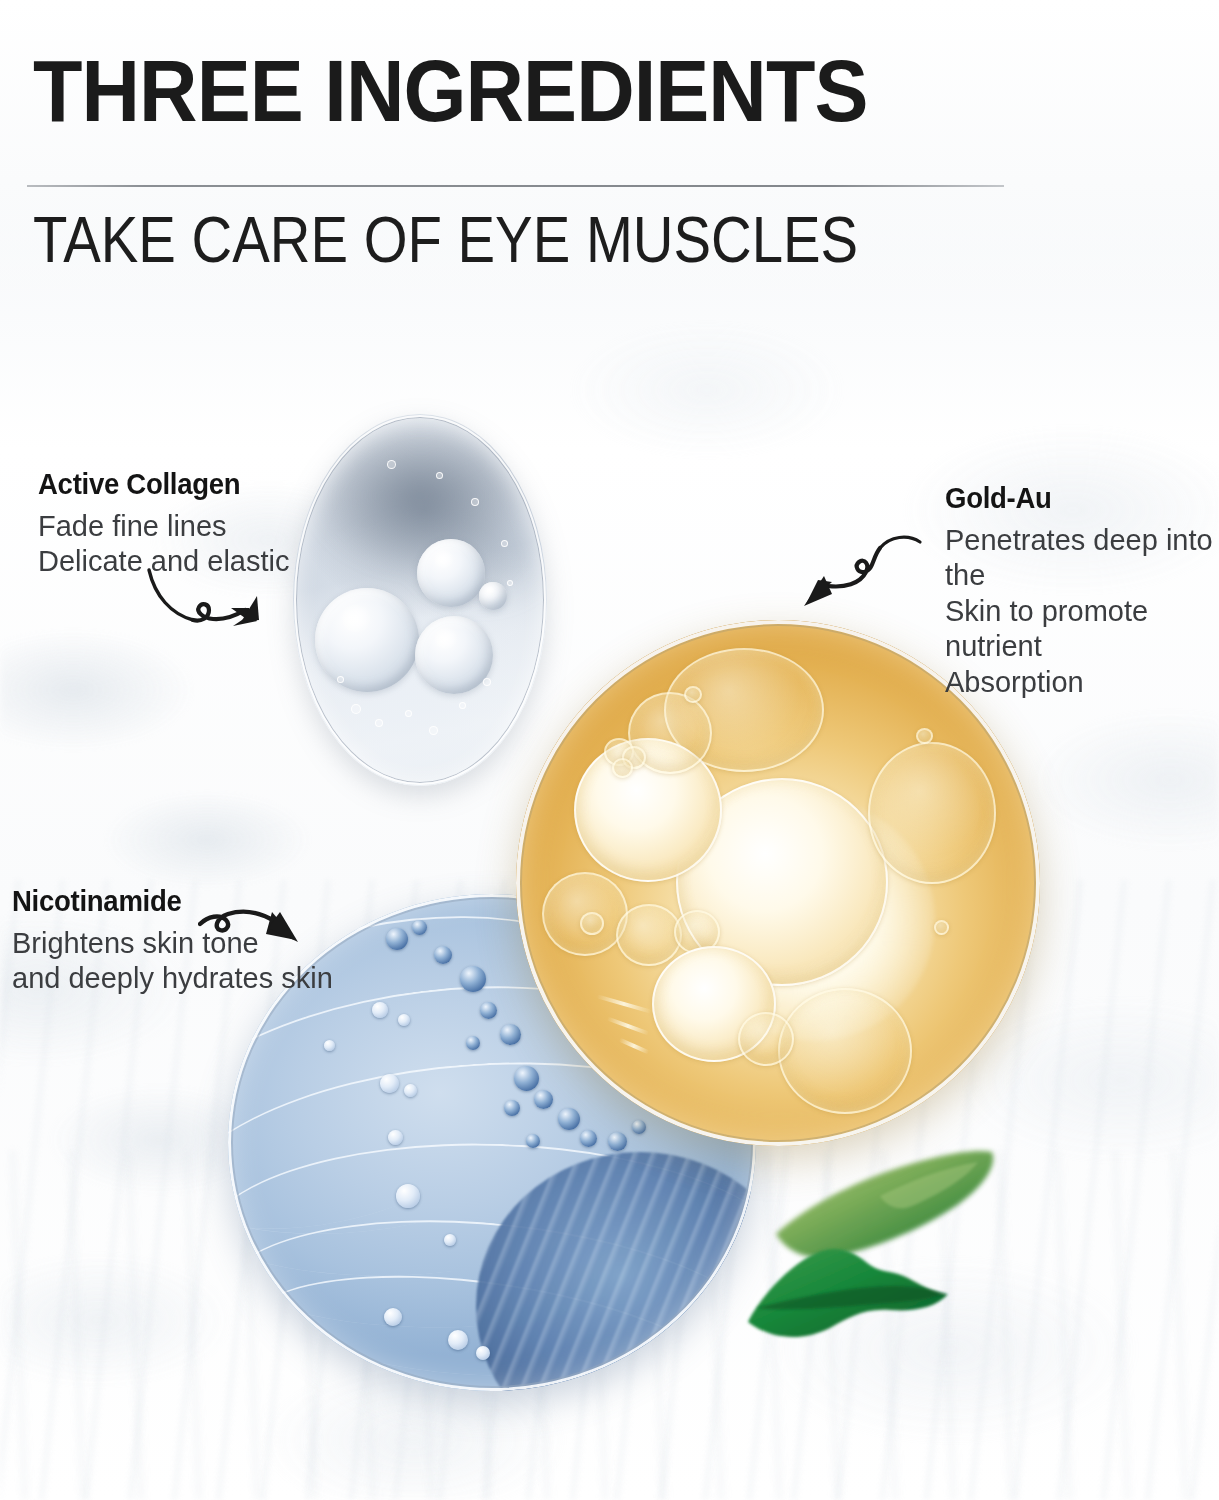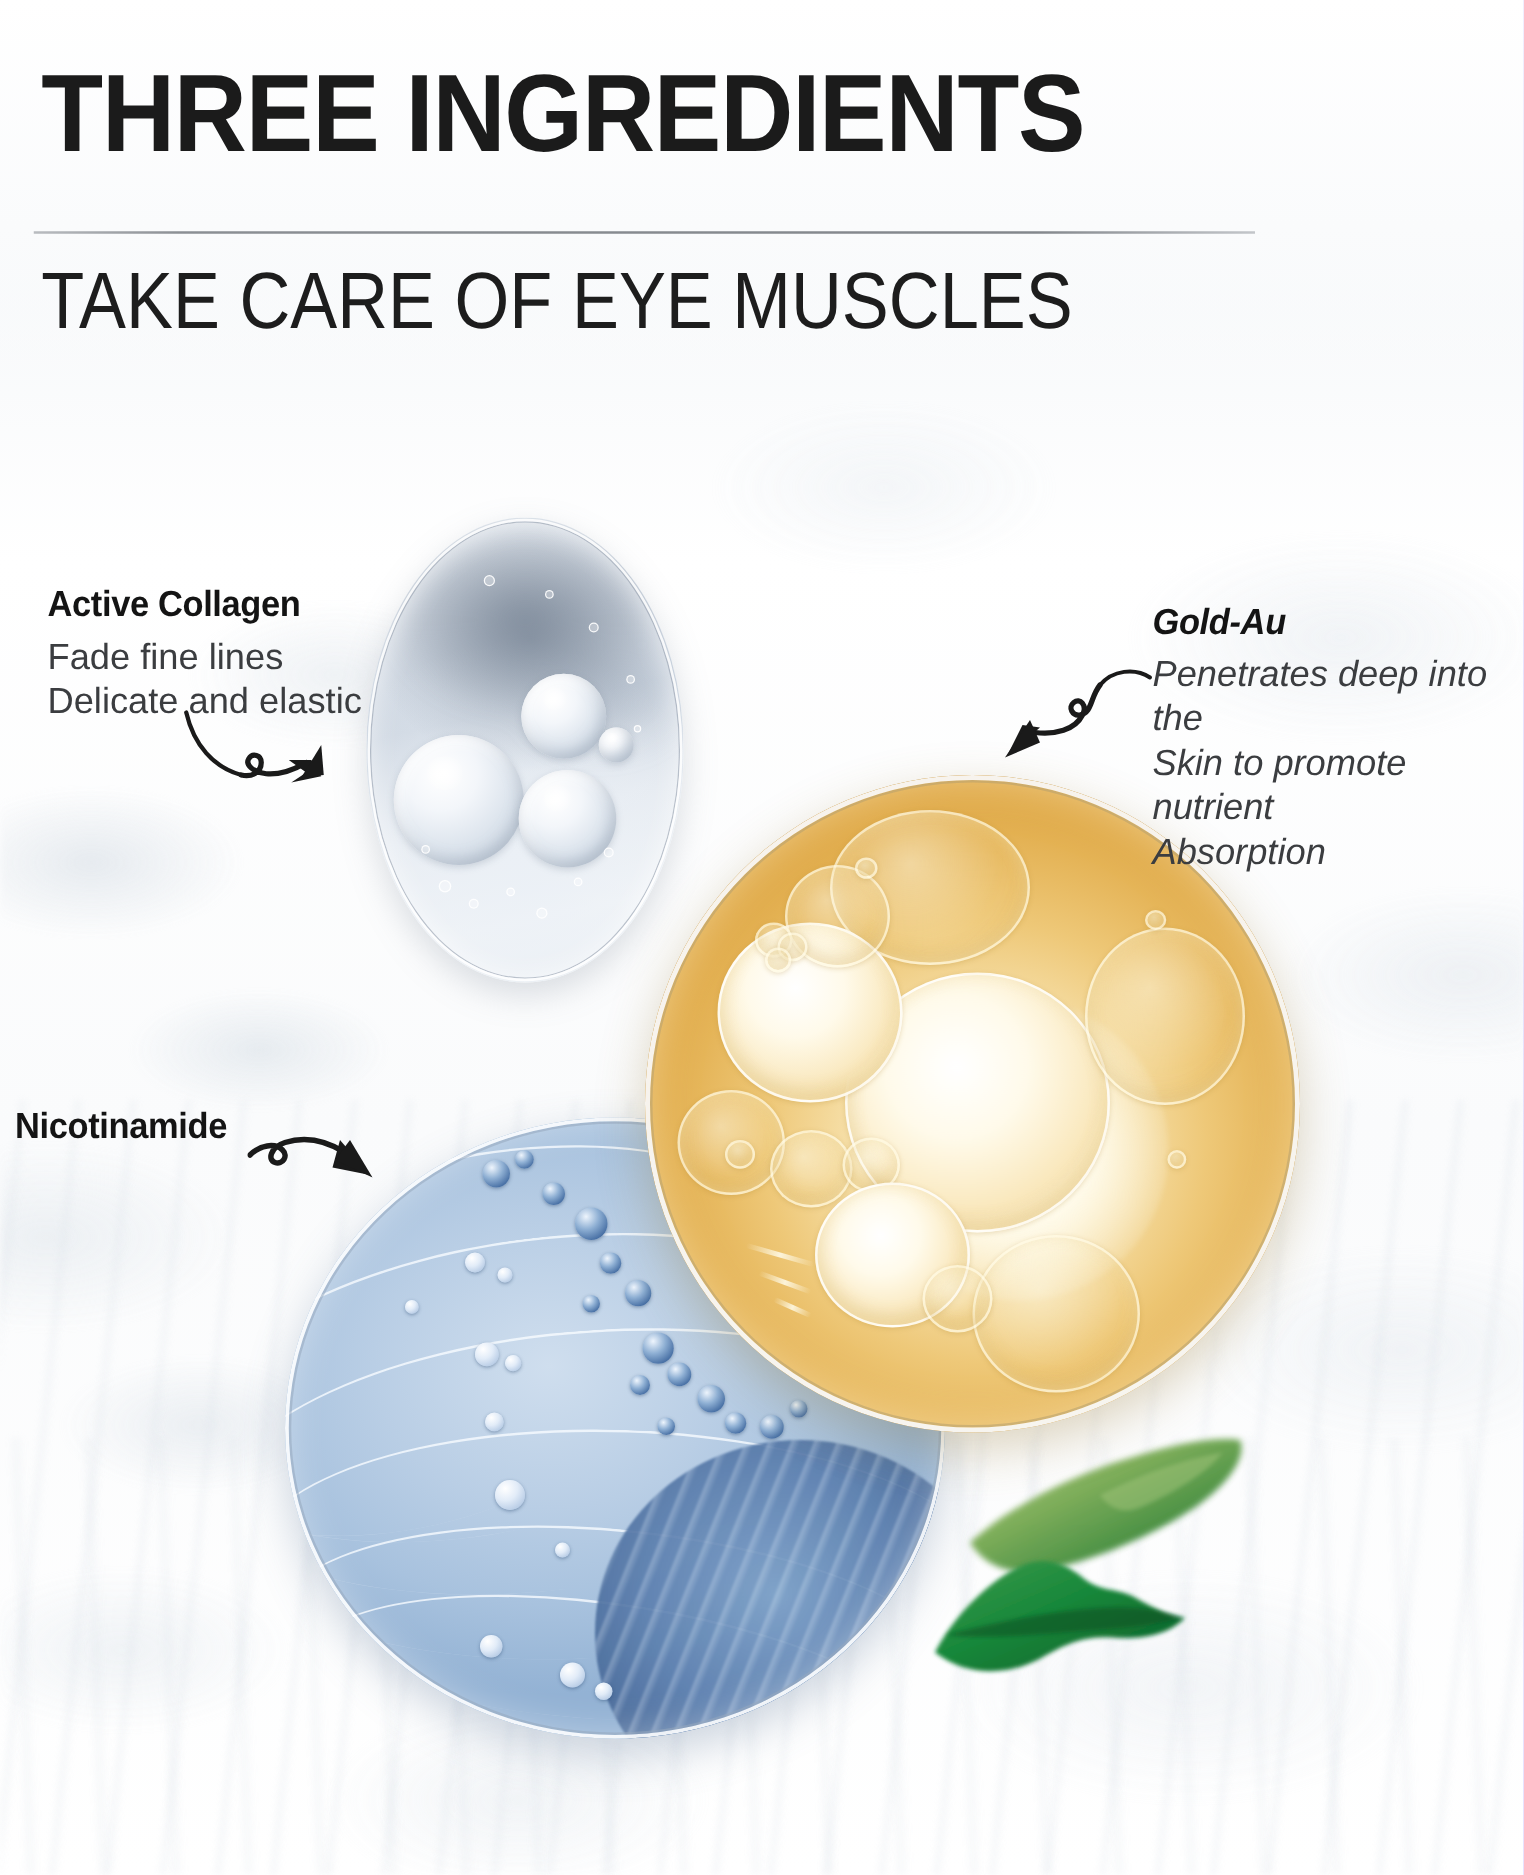--- a/index.html
+++ b/index.html
@@ -6,21 +6,21 @@
   html,body{margin:0;padding:0;}
   body{
     font-family:"Liberation Sans", sans-serif;
     background:#ffffff;
   }
   #poster{
     position:relative;
     width:1219px;
     height:1500px;
     overflow:hidden;
-    background:#c4b5fd;
+    background:#fdba74;
   }
 
   
   .bg-base{
     position:absolute; inset:0;
     background:
       linear-gradient(180deg,#fbfcfd 0%,#f6f8fa 14%,#ffffff 30%,#fafbfc 60%,#ffffff 100%);
   }
   .bg-ripples{
     position:absolute; inset:0;
@@ -112,21 +112,21 @@
     transform-origin:left top;
   }
   .ing-desc{
     font-size:29px;
     line-height:1.22;
     color:#3b3d40;
     margin:0;
     white-space:pre-line;
   }
   #ing-collagen{ left:38px; top:468px; }
-  #ing-gold{ left:922px; top:482px;font-style:italic; }
+  #ing-gold{ left:945px; top:482px; }
   #ing-nico{ left:12px; top:885px; }
 
   
   .arrow{ position:absolute; }
   #arrow-collagen{ left:145px; top:566px; }
   #arrow-gold{ left:788px; top:532px; }
   #arrow-nico{ left:198px; top:898px; }
 
   
   .dish{
@@ -429,20 +429,22 @@
 
   <div class="ing" id="ing-gold">
     <div class="ing-title">Gold-Au</div>
     <div class="ing-desc">Penetrates deep into the
 Skin to promote nutrient
 Absorption</div>
   </div>
 
   <div class="ing" id="ing-nico">
     <div class="ing-title">Nicotinamide</div>
+    <div class="ing-desc">Brightens skin tone
+and deeply hydrates skin</div>
   </div>
 
   <svg class="arrow" id="arrow-collagen" width="140" height="80" viewBox="0 0 140 80">
     <path d="M4,4 C10,30 26,48 48,54" stroke="#1a1a1a" stroke-width="3.4" fill="none" stroke-linecap="round"></path>
     <path d="M48,54 C56,56 64,52 64,44 C64,38 57,36 54,41 C51,46 58,52 68,53 C80,54 90,50 100,44" stroke="#1a1a1a" stroke-width="4.2" fill="none" stroke-linecap="round"></path>
     <path d="M104,42 L86,42 L100,52 L88,60 L112,55 Z" fill="#1a1a1a"></path>
     <path d="M112,30 L114,54 L96,56 Z" fill="#1a1a1a"></path>
   </svg>
 
   <svg class="arrow" id="arrow-gold" width="140" height="90" viewBox="0 0 140 90">

